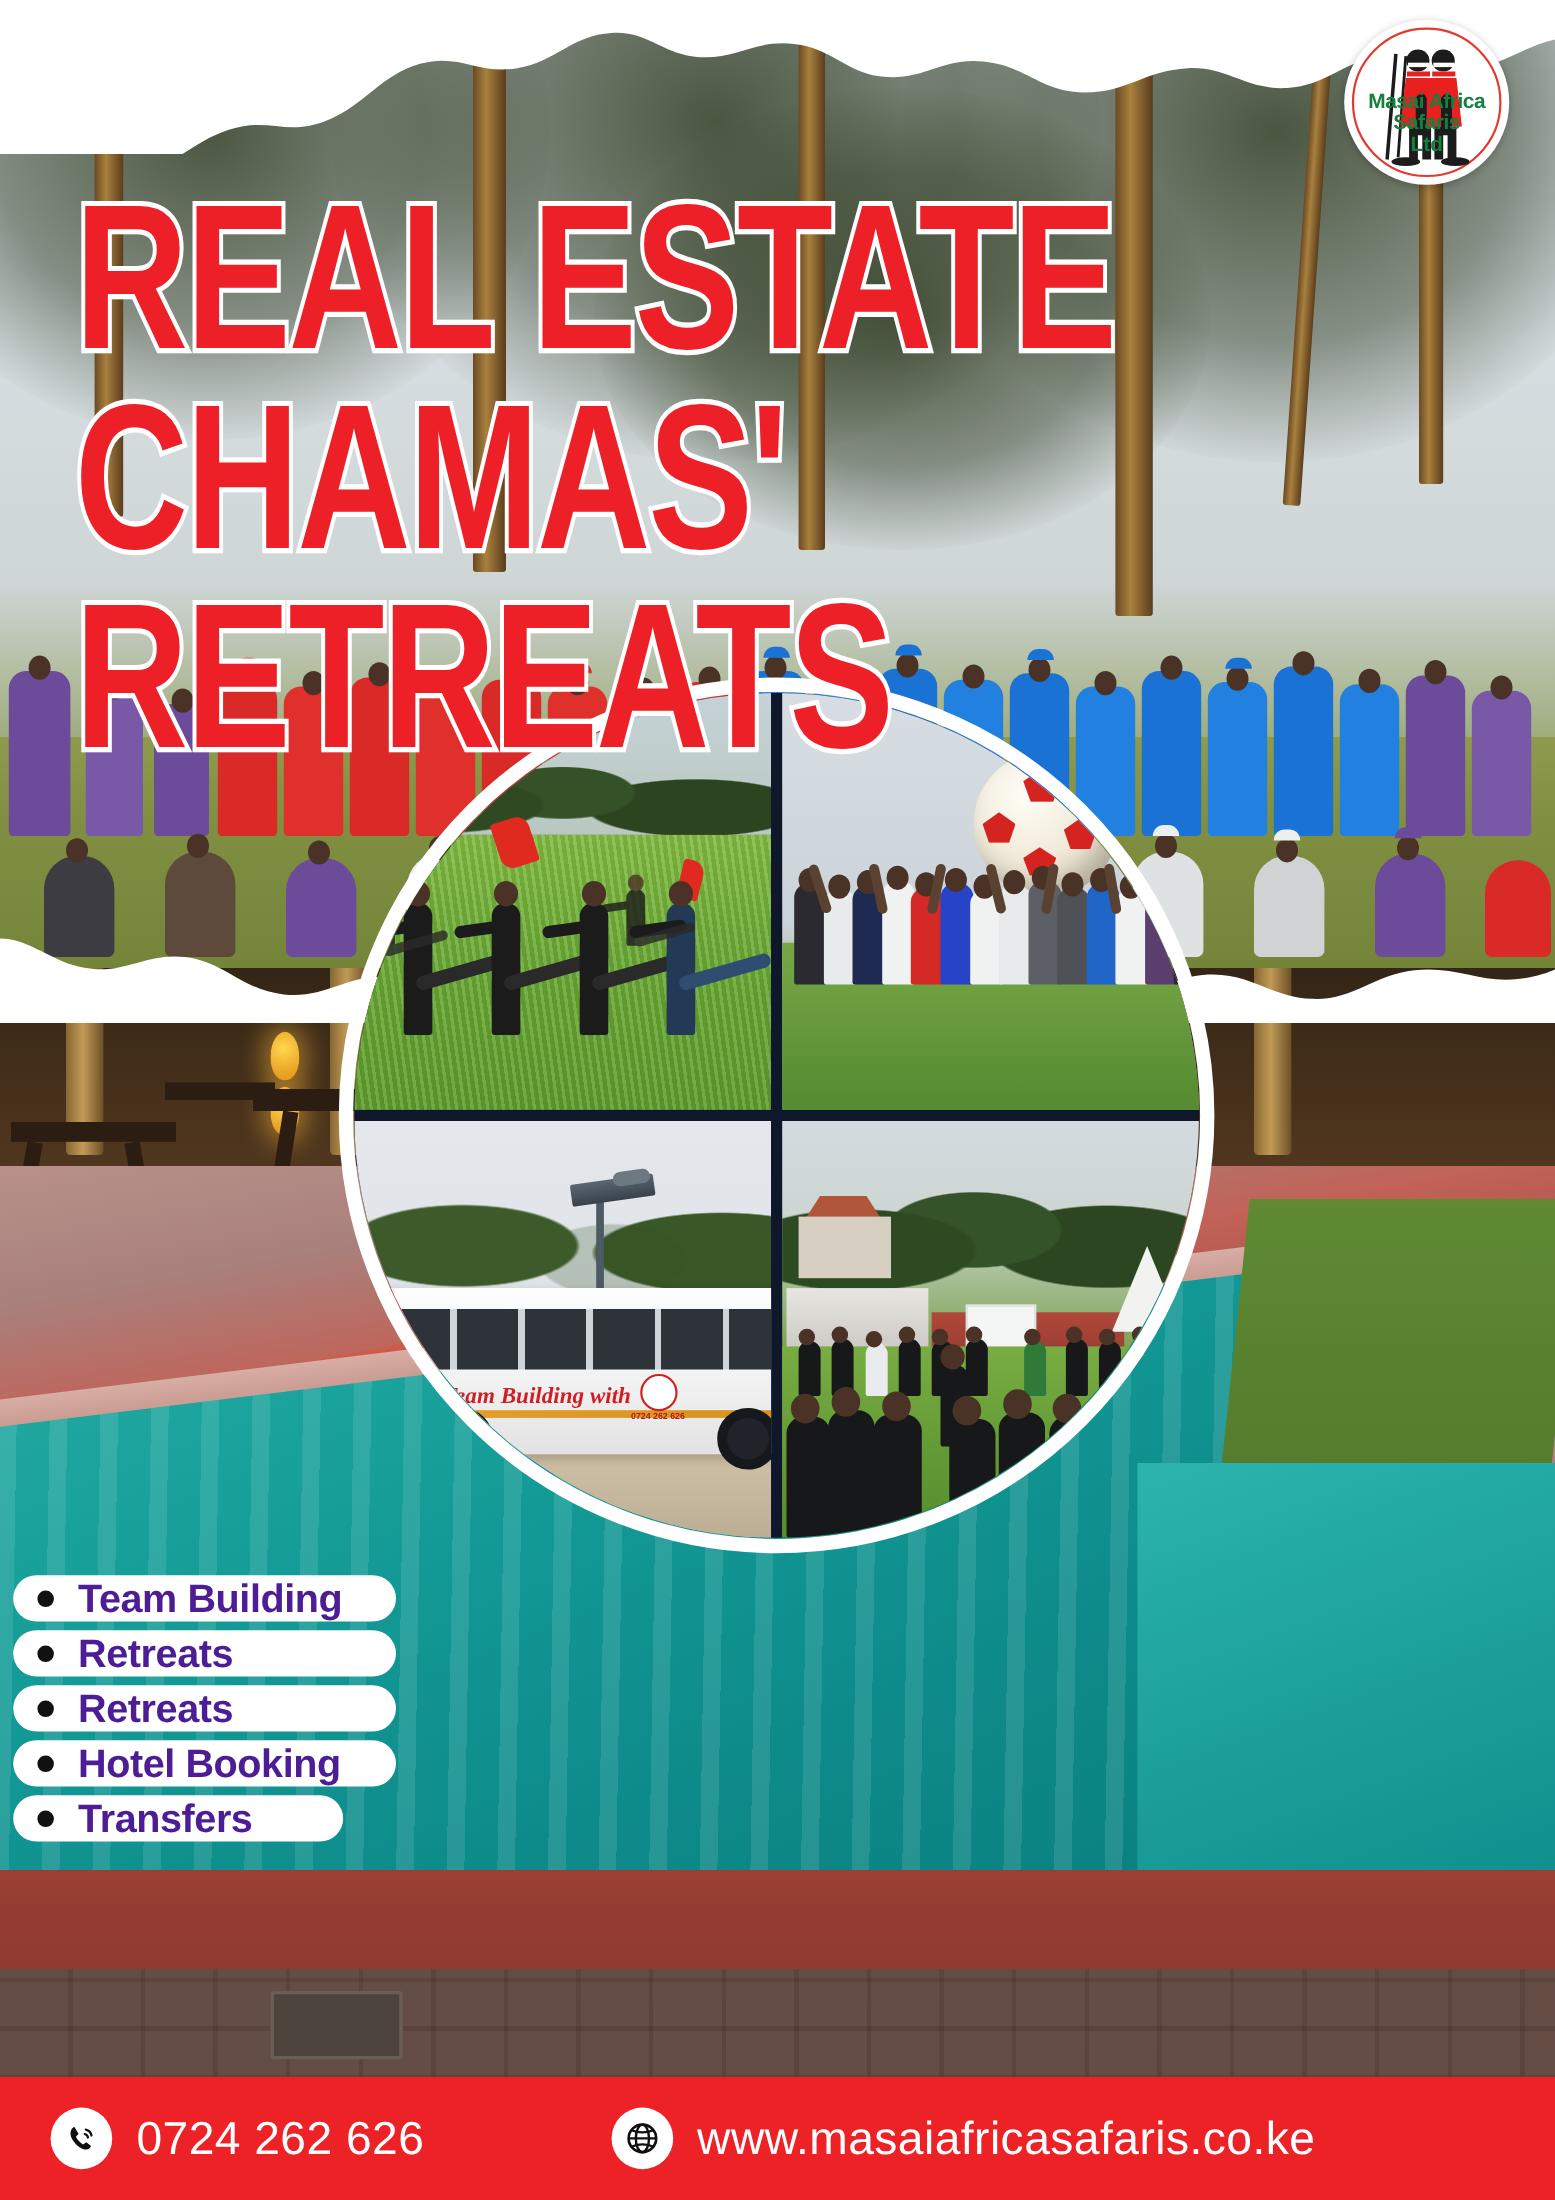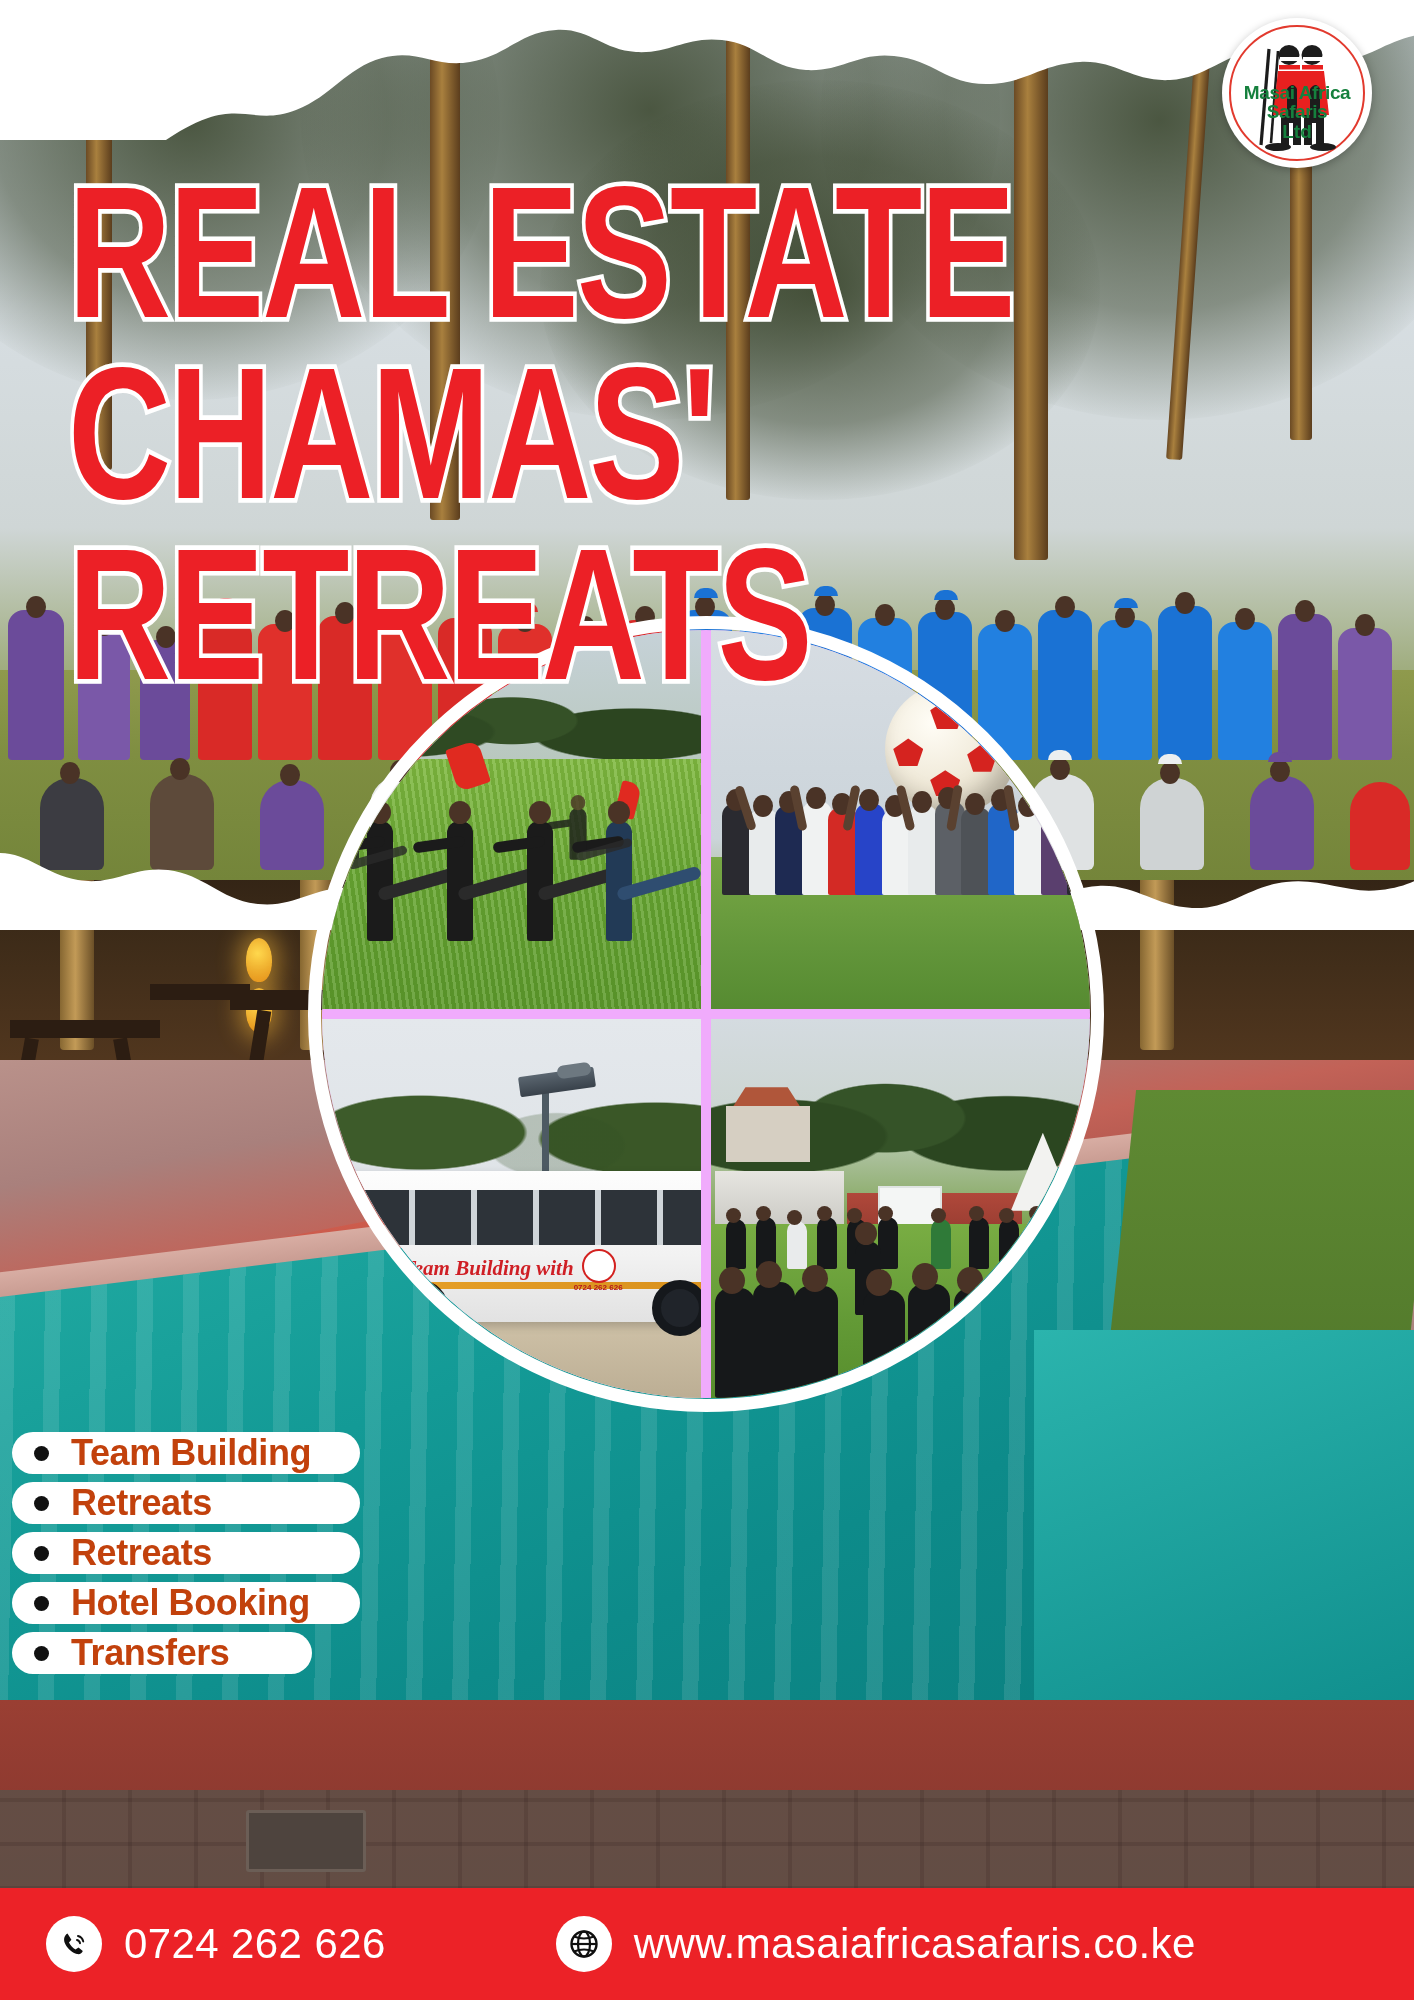--- a/index.html
+++ b/index.html
@@ -87,21 +87,21 @@
   .logo-txt .l2 { font-size:19px; display:block; }
   .warriors { position:absolute; left:0; top:0; width:136px; height:136px; z-index:2; }
 
   
   .collage-wrap { position:absolute; left:322px; top:630px; width:768px; height:768px;
     z-index:7; }
   .collage-ring { position:absolute; inset:-14px; border-radius:50%;
     border:13px solid #ffffff; }
   .collage { position:absolute; inset:0; border-radius:50%; overflow:hidden;
     display:grid; grid-template-columns:1fr 1fr; grid-template-rows:1fr 1fr;
-    gap:10px; background:#f0abfc; }
+    gap:10px; background:#0f172a; }
   .cell { position:relative; overflow:hidden; }
 
   
   .c-grass { position:absolute; inset:0;
     background:linear-gradient(180deg,#7fb93f 0%,#68a732 45%,#5c9a2b 100%); }
   .c-grass-tex { position:absolute; inset:0;
     background:repeating-linear-gradient(82deg,rgba(255,255,255,.13) 0 3px,rgba(0,0,0,.06) 3px 7px); }
   .c-sky { position:absolute; left:0; top:0; width:100%; height:34%;
     background:linear-gradient(180deg,#c6d2d8,#b9c8bf); }
   .c-trees { position:absolute; left:0; top:6%; width:100%; height:30%;
@@ -182,21 +182,21 @@
     background:linear-gradient(180deg,#79ad43 0%,#639a36 55%,#578e2d 100%); }
   .c4p { position:absolute; bottom:0; width:34px; border-radius:15px 15px 3px 3px; background:#16181a; }
   .c4h { position:absolute; width:22px; height:23px; border-radius:50%; background:#4a3326; }
 
   
   .bullets { position:absolute; left:12px; top:1432px; width:360px; z-index:11; }
   .brow { position:relative; display:flex; align-items:center; margin-bottom:8px; }
   .bpill { position:absolute; left:0; top:0; height:100%; background:#ffffff; border-radius:22px; z-index:0; }
   .bdot { position:relative; z-index:2; width:15px; height:15px; border-radius:50%;
     background:#111111; margin-left:22px; margin-right:22px; flex:0 0 auto; }
-  .blabel { position:relative; z-index:2; font-weight:bold; font-size:36px; color:#c2410c;
+  .blabel { position:relative; z-index:2; font-weight:bold; font-size:36px; color:#4c1d95;
     letter-spacing:-.4px; white-space:nowrap; padding-right:22px; }
 
   
   .footer { position:absolute; left:0; bottom:0; width:1414px; height:112px;
     background:#ec2227; z-index:14; display:flex; align-items:center; }
   .f-item { display:flex; align-items:center; }
   .f-phone { margin-left:46px; }
   .f-web { margin-left:170px;text-align:right; }
   .f-icon { width:56px; height:56px; border-radius:50%; background:#ffffff;
     display:flex; align-items:center; justify-content:center; flex:0 0 auto; }

